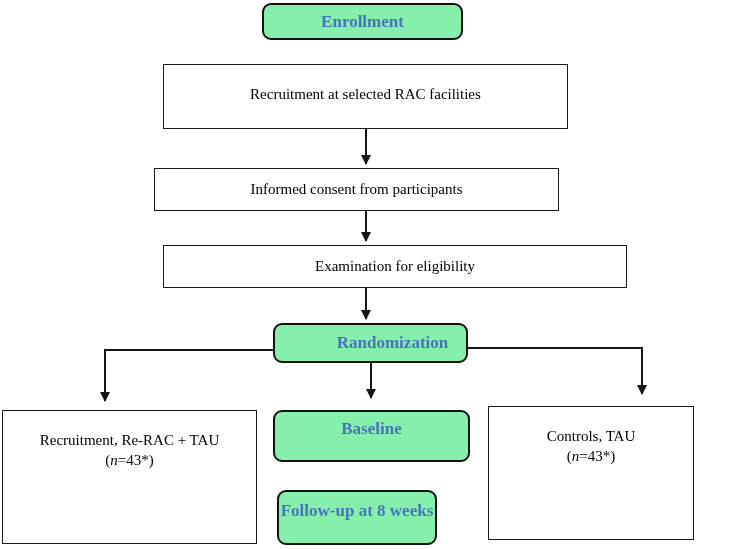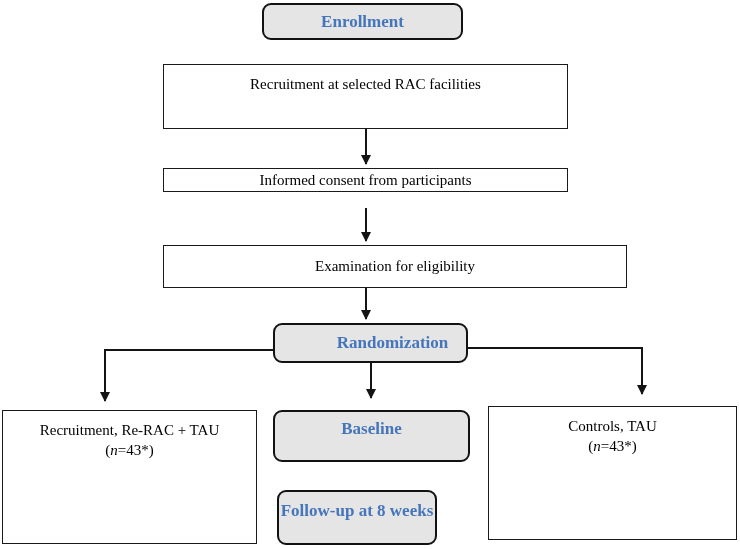--- a/index.html
+++ b/index.html
@@ -30,46 +30,46 @@
     text-align: center;
   }
   .node.white {
     background: #ffffff;
     border: 1.5px solid #1a1a1a;
     color: #000000;
     font-size: 15px;
     line-height: 1.35;
   }
   .node.blue {
-    background: #e5e5e5;
+    background: #86efac;
     border: 2px solid #121212;
     border-radius: 9px;
     color: #4575bb;
     font-weight: bold;
     font-size: 17px;
   }
   .node.align-top {
     align-items: flex-start;
-    padding-top: 9px;
+    padding-top: 19px;
   }
   .node.lift-text {
     padding-bottom: 14px;
   }
   .nlines { width: 100%; }
   .nline { display: block; }
 
   
   .n-enrollment    { left: 262px; top: 3px;   width: 201px; height: 37px; font-size: 18px; }
   .n-recruitment   { left: 163px; top: 64px;  width: 405px; height: 65px; }
-  .n-consent       { left: 163px; top: 168px; width: 405px; height: 24px; }
+  .n-consent       { left: 154px; top: 168px; width: 405px; height: 43px; }
   .n-eligibility   { left: 163px; top: 245px; width: 464px; height: 43px; }
   .n-randomization { left: 273px; top: 323px; width: 195px; height: 40px; padding-left: 44px; }
   .n-intervention  { left: 2px;   top: 410px; width: 255px; height: 134px; }
   .n-baseline      { left: 273px; top: 410px; width: 197px; height: 52px; }
-  .n-controls      { left: 488px; top: 406px; width: 249px; height: 134px; justify-content: center; }
+  .n-controls      { left: 488px; top: 406px; width: 206px; height: 134px; justify-content: center; }
   .n-followup      { left: 277px; top: 490px; width: 160px; height: 55px; font-size: 18px; }
 </style>
 </head>
 <body>
 
 <div class="canvas">
 
   <svg class="connectors" width="740" height="549" viewBox="0 0 740 549">
     <defs>
       <marker id="arrow" viewBox="0 0 10 10" refX="9" refY="5" markerWidth="10" markerHeight="10" markerUnits="userSpaceOnUse" orient="auto-start-reverse">

